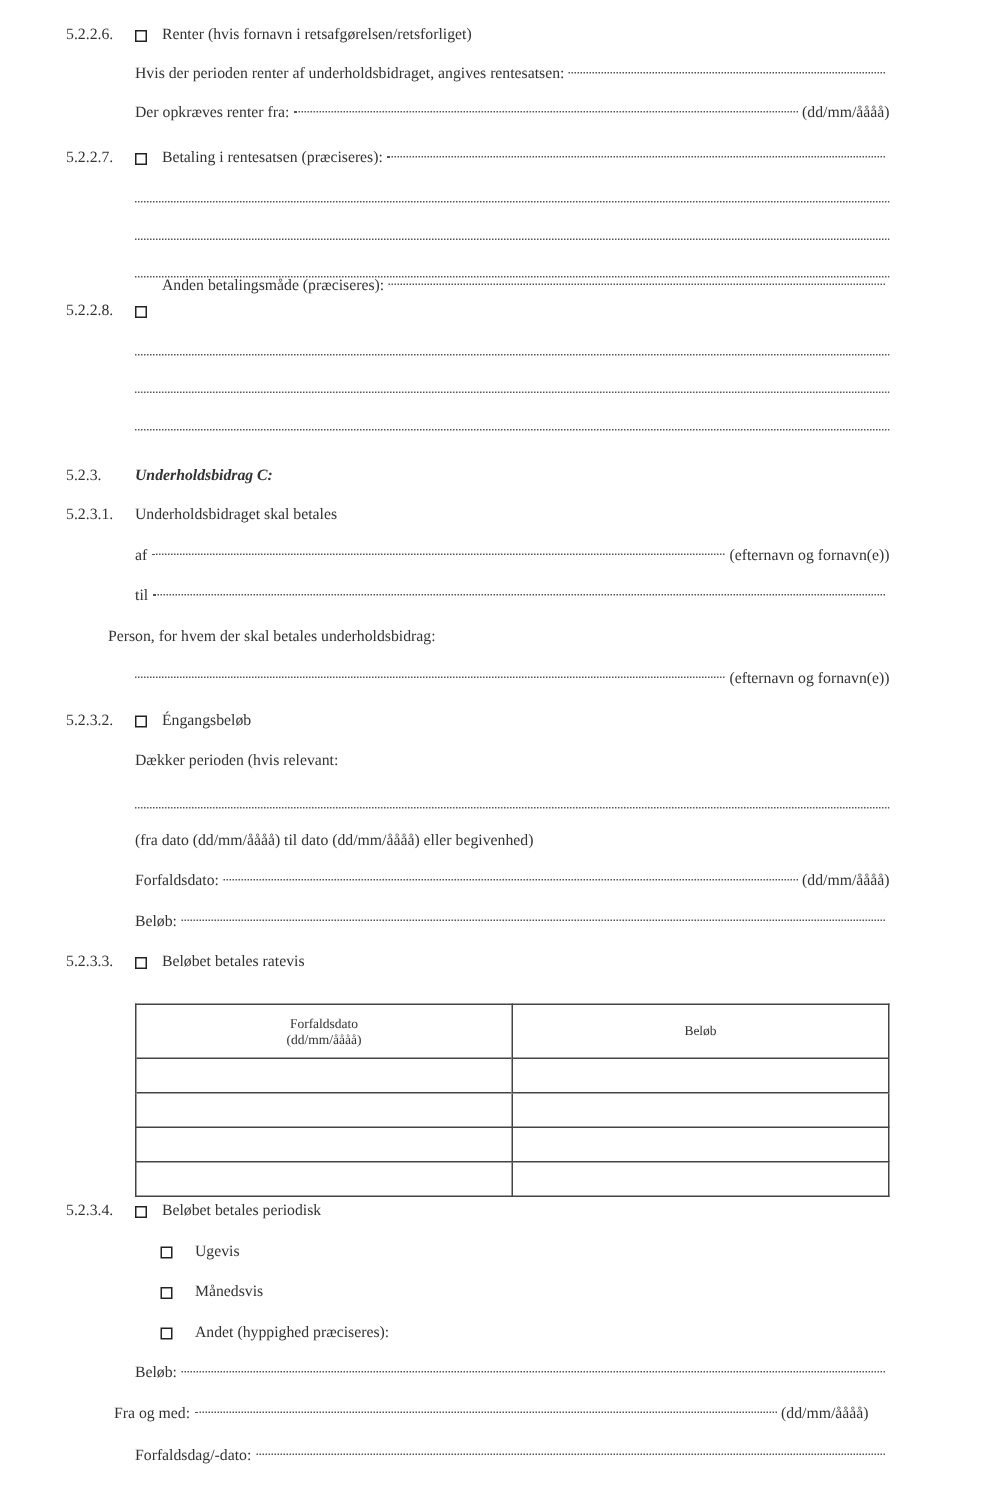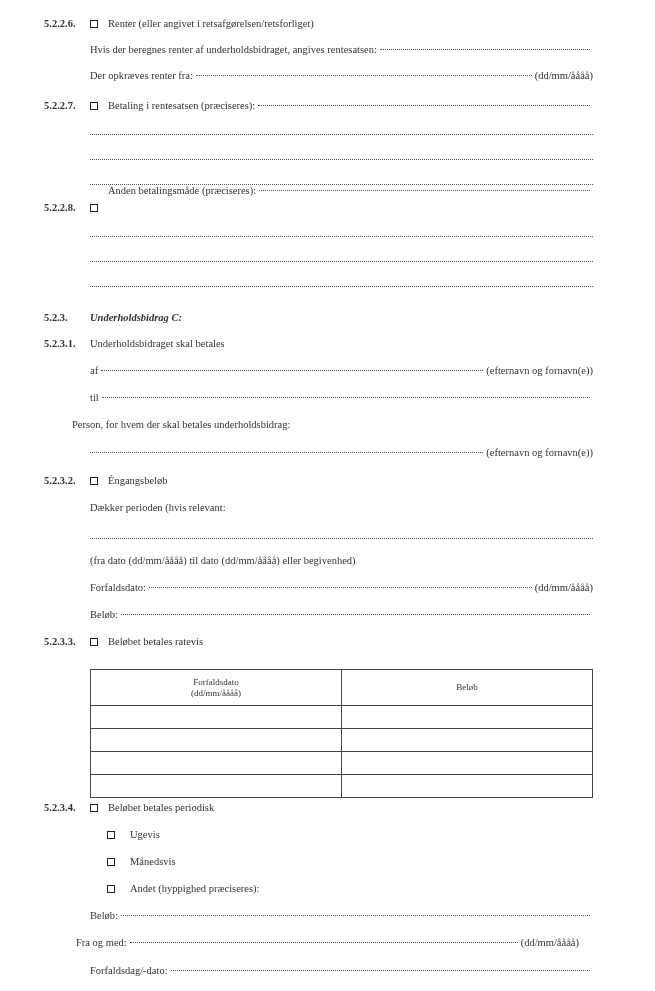--- a/index.html
+++ b/index.html
@@ -1,40 +1,40 @@
 <!DOCTYPE html>
 <html><head>
 <meta charset="utf-8">
 <style>
   html, body { margin:0; padding:0; background:#ffffff; }
   body { width:655px; height:991px; position:relative; overflow:hidden;
          font-family:"Liberation Serif", "DejaVu Serif", serif; color:#333; font-size:10.5px; }
   .line { position:absolute; white-space:nowrap; line-height:14px; }
-  .num { position:absolute; left:44px;font-weight:bold; }
+  .num { position:absolute; left:44px; }
   .cb { display:inline-block; width:8px; height:8px; border:1.3px solid #222; vertical-align:-1px; box-sizing:border-box; }
   .cbpos { position:absolute; }
   .dotrow { position:absolute; height:14px; overflow:hidden; white-space:nowrap; }
   .dots { display:block; position:absolute; left:0; right:0; bottom:3px; border-bottom:1px dotted #555; }
   .flexrow { position:absolute; display:flex; align-items:baseline; white-space:nowrap; line-height:14px; height:14px; }
   .fill { flex:1; border-bottom:1px dotted #555; margin:0 3px; position:relative; top:-3px; }
   .bi { font-weight:bold; font-style:italic; }
   table.rates { position:absolute; left:90px; top:669px; width:503px; border-collapse:collapse; }
   table.rates th, table.rates td { border:1px solid #444; font-weight:normal; font-size:9px; text-align:center; line-height:11px; }
   table.rates th { height:33px; }
   table.rates td { height:20px; }
   table.rates tr.dotted td, table.rates tr.dotted-top th { border-bottom-style:dotted; }
 </style>
 </head>
 <body>
 
 <div class="line num" style="top:17px">5.2.2.6.</div>
 <span class="cb cbpos" style="left:90px;top:20px"></span>
-<div class="line" style="left:108px;top:17px">Renter (eller angivet i retsafgørelsen/retsforliget)</div>
+<div class="line" style="left:108px;top:17px">Renter (hvis fornavn i retsafgørelsen/retsforliget)</div>
 <div class="flexrow" style="left:90px;top:43px;width:503px">
-  <span>Hvis der beregnes renter af underholdsbidraget, angives rentesatsen:</span>
+  <span>Hvis der perioden renter af underholdsbidraget, angives rentesatsen:</span>
   <span class="fill"></span>
 </div>
 <div class="flexrow" style="left:90px;top:69px;width:503px">
   <span>Der opkræves renter fra:</span>
   <span class="fill"></span>
   <span>(dd/mm/åååå)</span>
 </div>
 
 <div class="line num" style="top:99px">5.2.2.7.</div>
 <span class="cb cbpos" style="left:90px;top:102px"></span>

